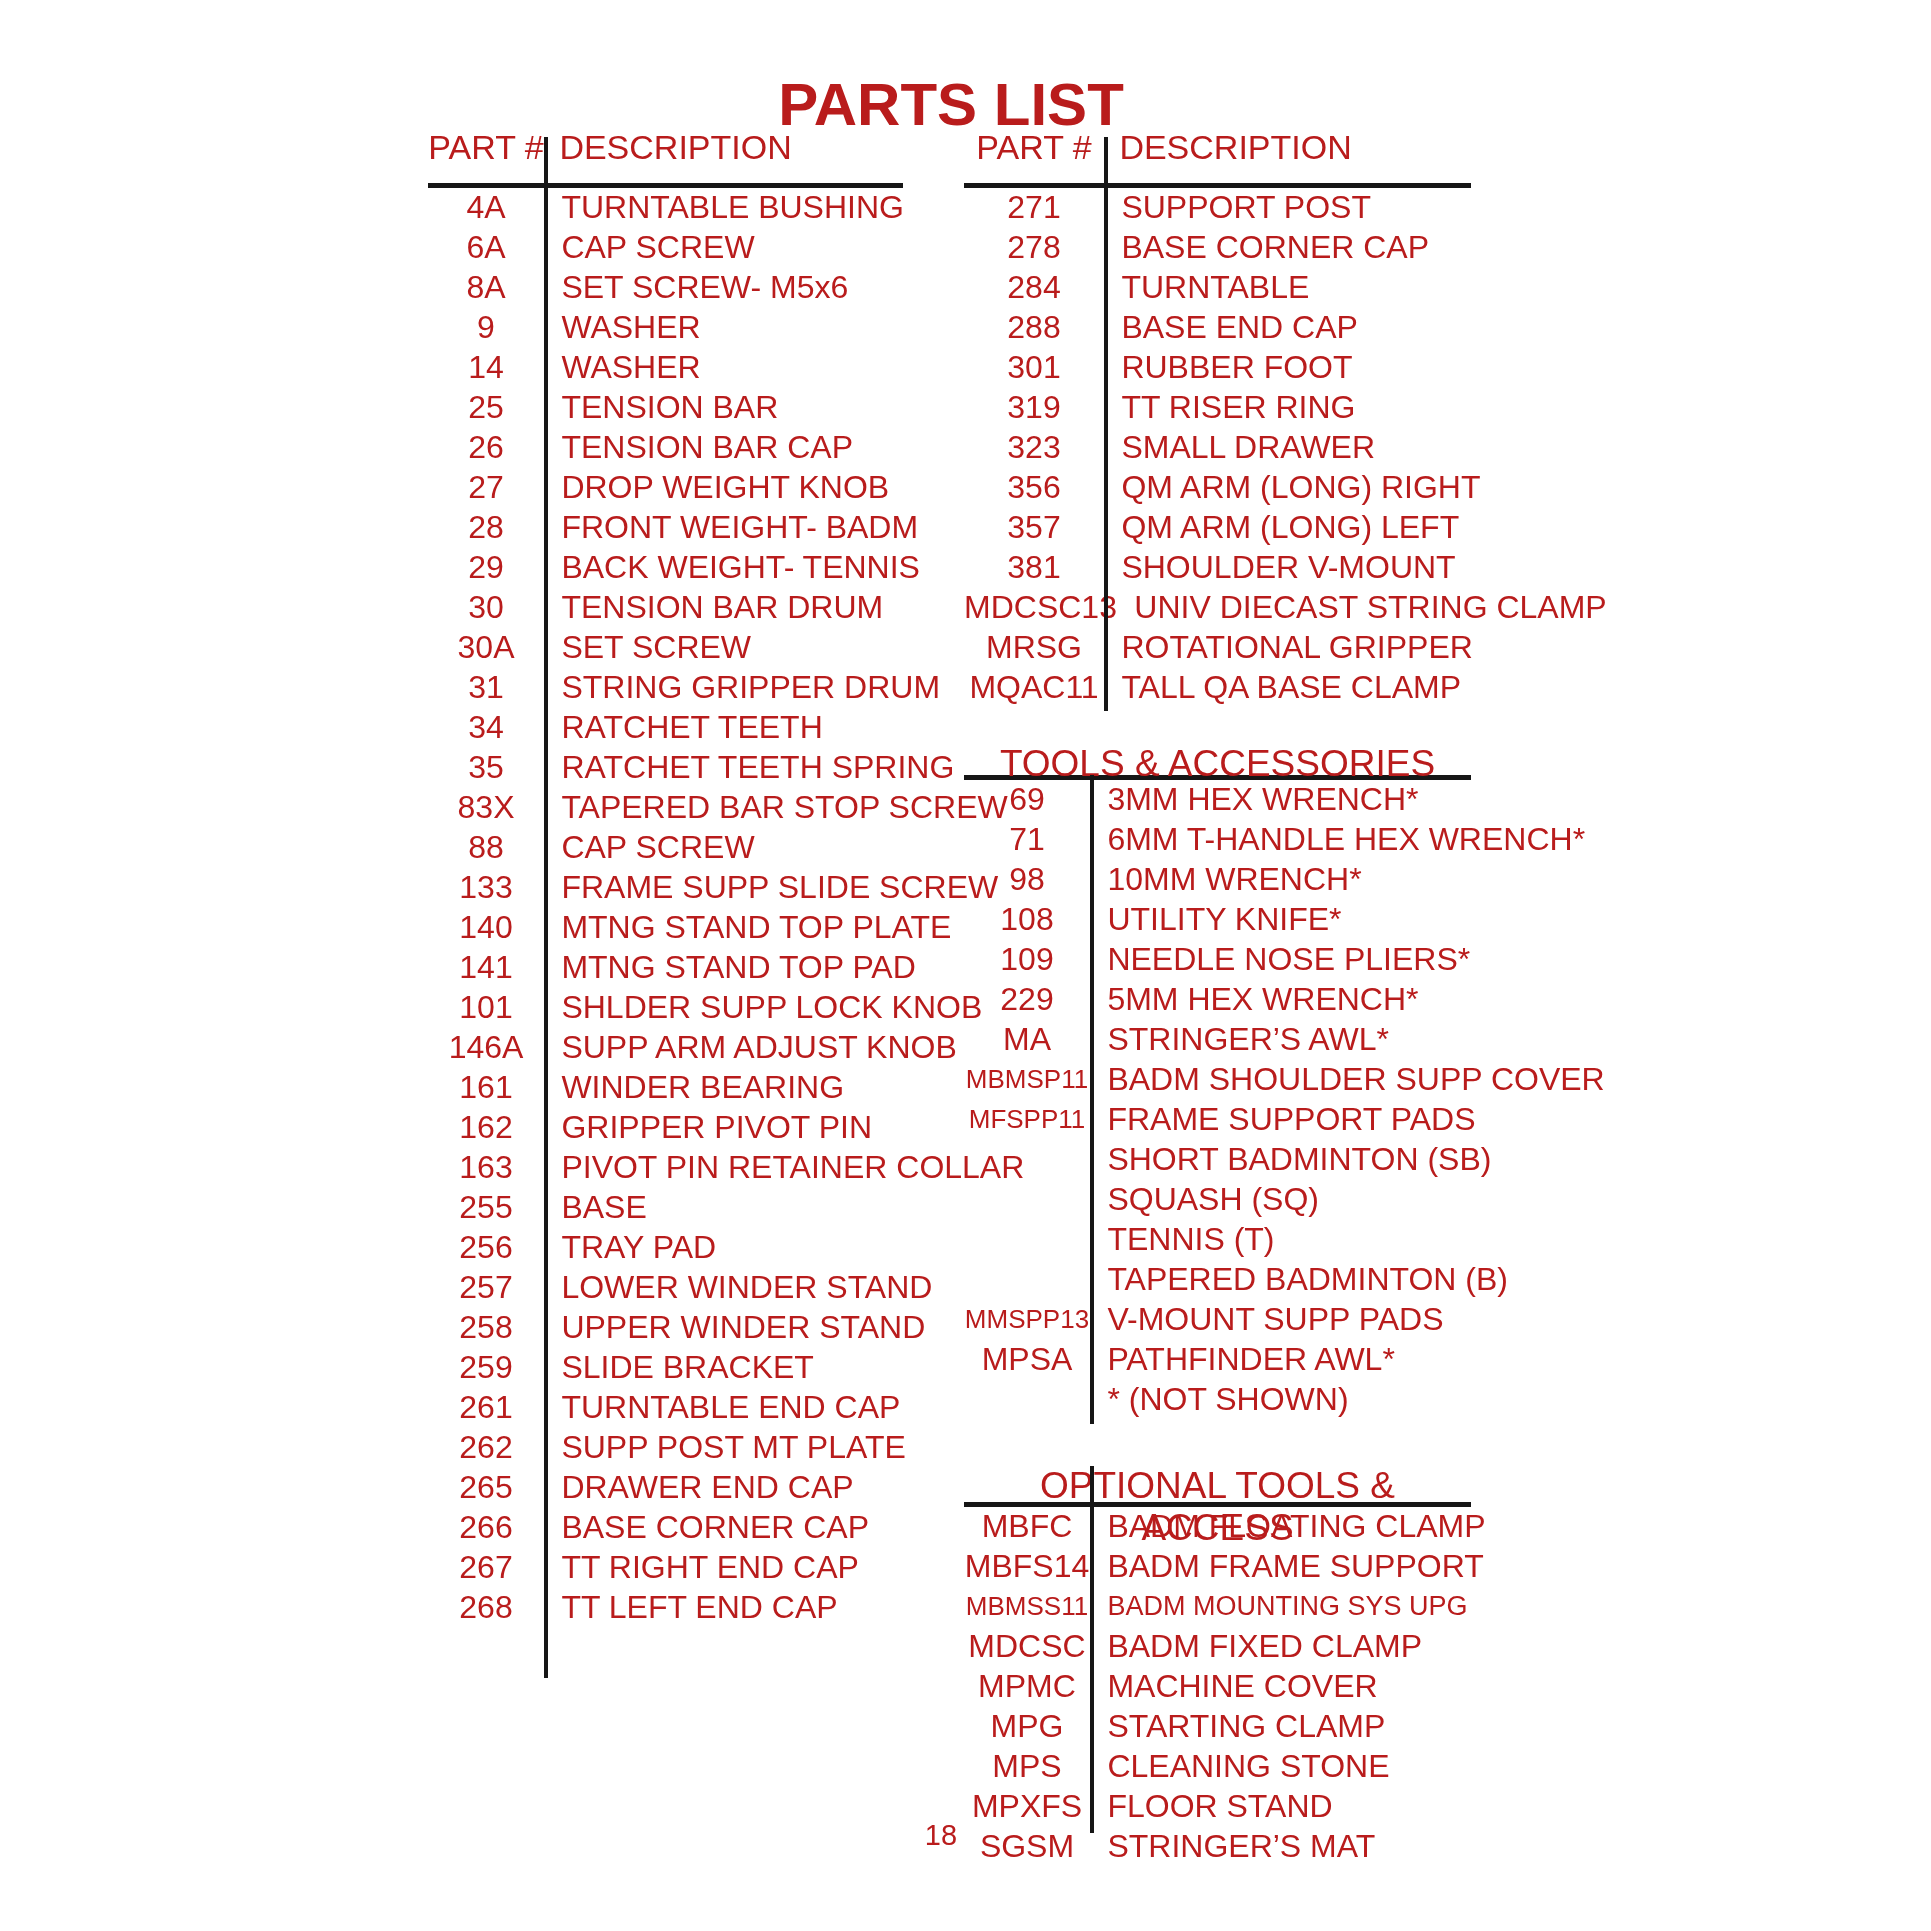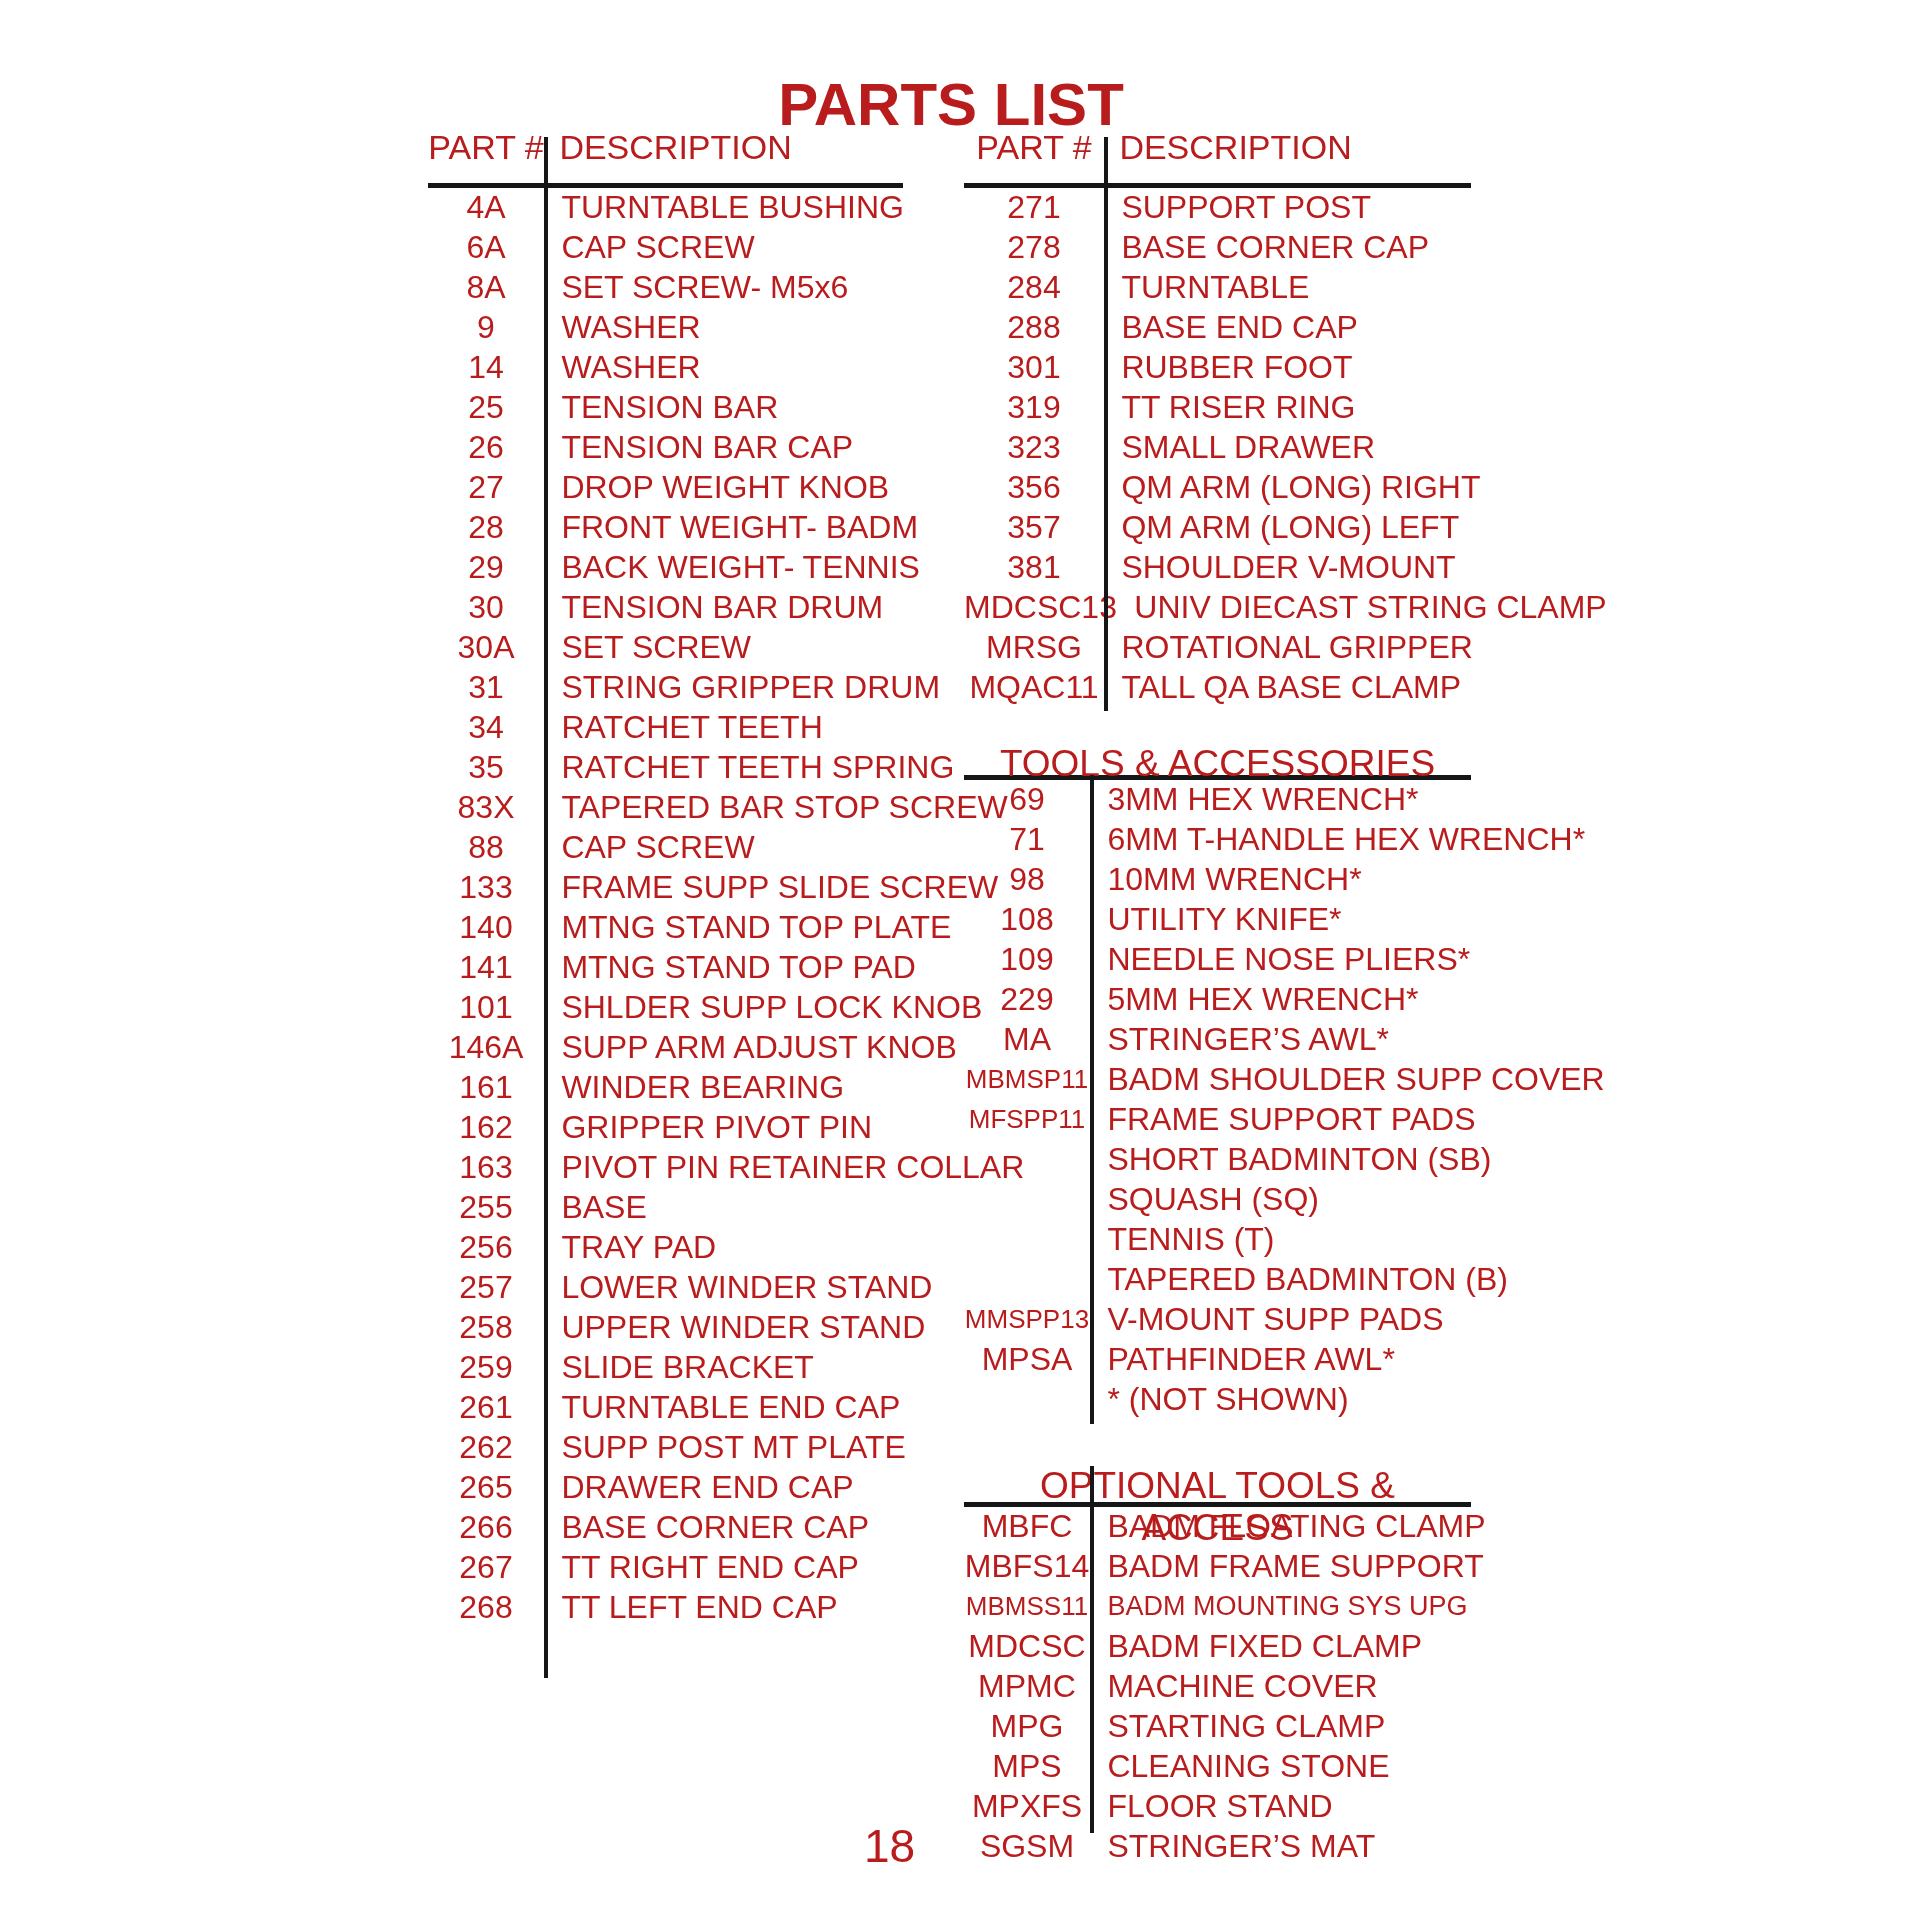--- a/index.html
+++ b/index.html
@@ -23,21 +23,21 @@
   .sec-title { text-align:center; font-size:37px; box-sizing:border-box; }
   .rule { height:4.8px; background:#161616; }
   .trow { display:flex; align-items:center; height:40px; font-size:32px; }
   .cell-part { flex:0 0 var(--pw); text-align:center; box-sizing:border-box; }
   .cell-desc { padding-left:17.4px; white-space:nowrap; }
   .head-part { flex:0 0 var(--pw); text-align:center; }
   .head-desc { padding-left:15.4px; }
   .sm { font-size:26px; }
   .sm-desc .cell-desc, .cell-desc.sm { font-size:27px; }
   .page-num { position:absolute; top:1819px; left:864px; width:154px;
-    font-size:46px; }
+    text-align:center; font-size:29px; }
 </style>
 </head>
 <body>
 
 <div class="page">
 
   <div class="title">PARTS LIST</div>
 
   <section class="tbl" style="left:428px; top:137px; width:475px; --pw:116px;">
     <div class="vbar" style="height:1541px;"></div>

